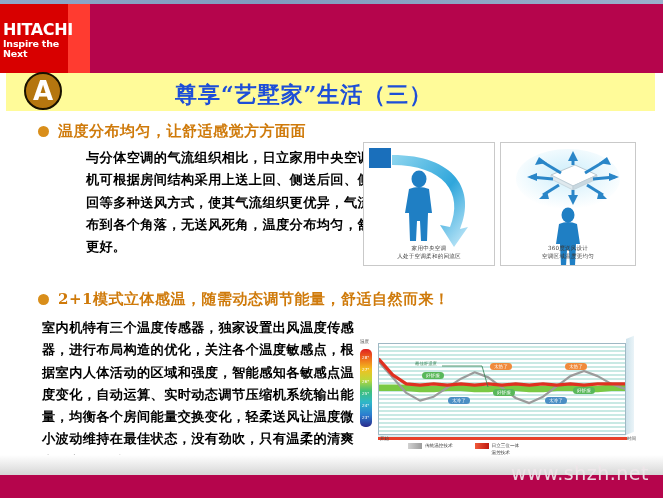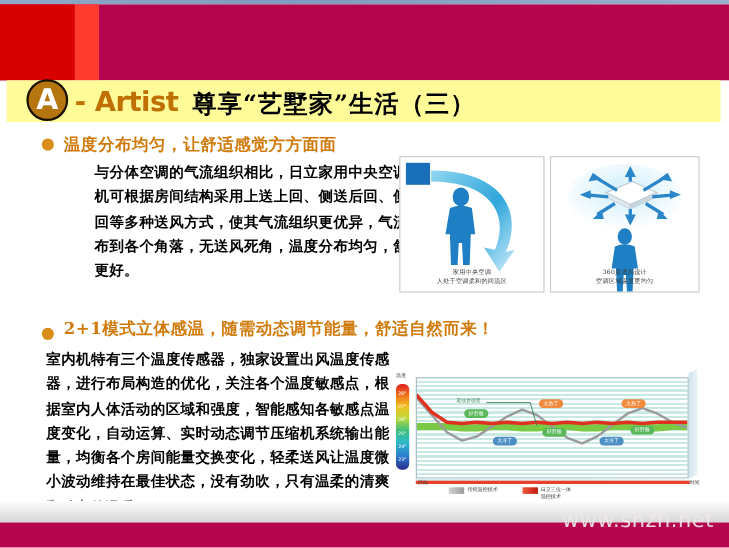--- a/index.html
+++ b/index.html
@@ -23,30 +23,30 @@
   .titleband{position:absolute;left:6px;top:73px;width:649px;height:38px;
              background:#fffb99;}
   .badge{position:absolute;left:24px;top:72px;width:38px;height:38px;border-radius:50%;
          background:#b5760f;border:2px solid #191100;box-sizing:border-box;
          color:#ffffff;font-size:26px;font-weight:bold;line-height:34px;text-align:center;
          font-family:"DejaVu Sans","Liberation Sans",sans-serif;}
   .title-en{position:absolute;left:68px;top:78px;font-size:25px;font-weight:bold;
             color:#c07000;letter-spacing:-0.5px;
             font-family:"DejaVu Sans","Liberation Sans",sans-serif;}
   .title-cn{position:absolute;left:175px;top:80px;font-size:22px;font-weight:bold;
-            color:#000000;letter-spacing:1px;
+            color:#1d4ed8;letter-spacing:1px;
             font-family:"DejaVu Serif","Liberation Serif",serif;text-align:right;}
 
   
   .sec-head{position:absolute;display:flex;align-items:center;gap:9px;}
   .bullet{width:11px;height:11px;border-radius:50%;background:#d98e1a;flex:0 0 auto;}
   .sec-title{font-size:15px;font-weight:bold;color:#cf7a0a;letter-spacing:0.5px;
              font-family:"DejaVu Serif","Liberation Serif",serif;white-space:nowrap;}
   #sec1{left:38px;top:122px;}
-  #sec2{left:38px;top:290px;align-items:flex-end;}
+  #sec2{left:38px;top:290px;}
 
   
   .para{position:absolute;font-size:13.2px;font-weight:bold;color:#000000;
         line-height:22.3px;letter-spacing:0.2px;text-align:justify;
         font-family:"DejaVu Serif","Liberation Serif",serif;}
   #para1{left:42px;top:147px;width:312px;margin-left:44px;}
   #para2{left:42px;top:317px;width:312px;}
 
   
   .fig{position:absolute;background:#ffffff;border:1px solid #c9c9c9;box-sizing:border-box;}
@@ -104,25 +104,28 @@
 </head>
 <body>
 
 <div id="slide">
 
   <div class="topstrip"></div>
 
   <div class="header">
     <div class="hdr-red"></div>
     <div class="hdr-orange"></div>
+    <div class="logo">
+      <div class="l1">HITACHI</div>
+      <div class="l2">Inspire the Next</div>
+    </div>
   </div>
 
   <div class="titleband"></div>
   <div class="badge">A</div>
-  <div class="title-en">- Artist</div>
   <div class="title-cn">尊享“艺墅家”生活（三）</div>
 
   <div class="sec-head" id="sec1">
     <span class="bullet"></span>
     <span class="sec-title">温度分布均匀，让舒适感觉方方面面</span>
   </div>
   <div class="para" id="para1">与分体空调的气流组织相比，日立家用中央空调室内机可根据房间结构采用上送上回、侧送后回、侧送底回等多种送风方式，使其气流组织更优异，气流可分布到各个角落，无送风死角，温度分布均匀，舒适感更好。</div>
 
   <div class="fig" id="fig1">
     <div class="blue-sq"></div>

